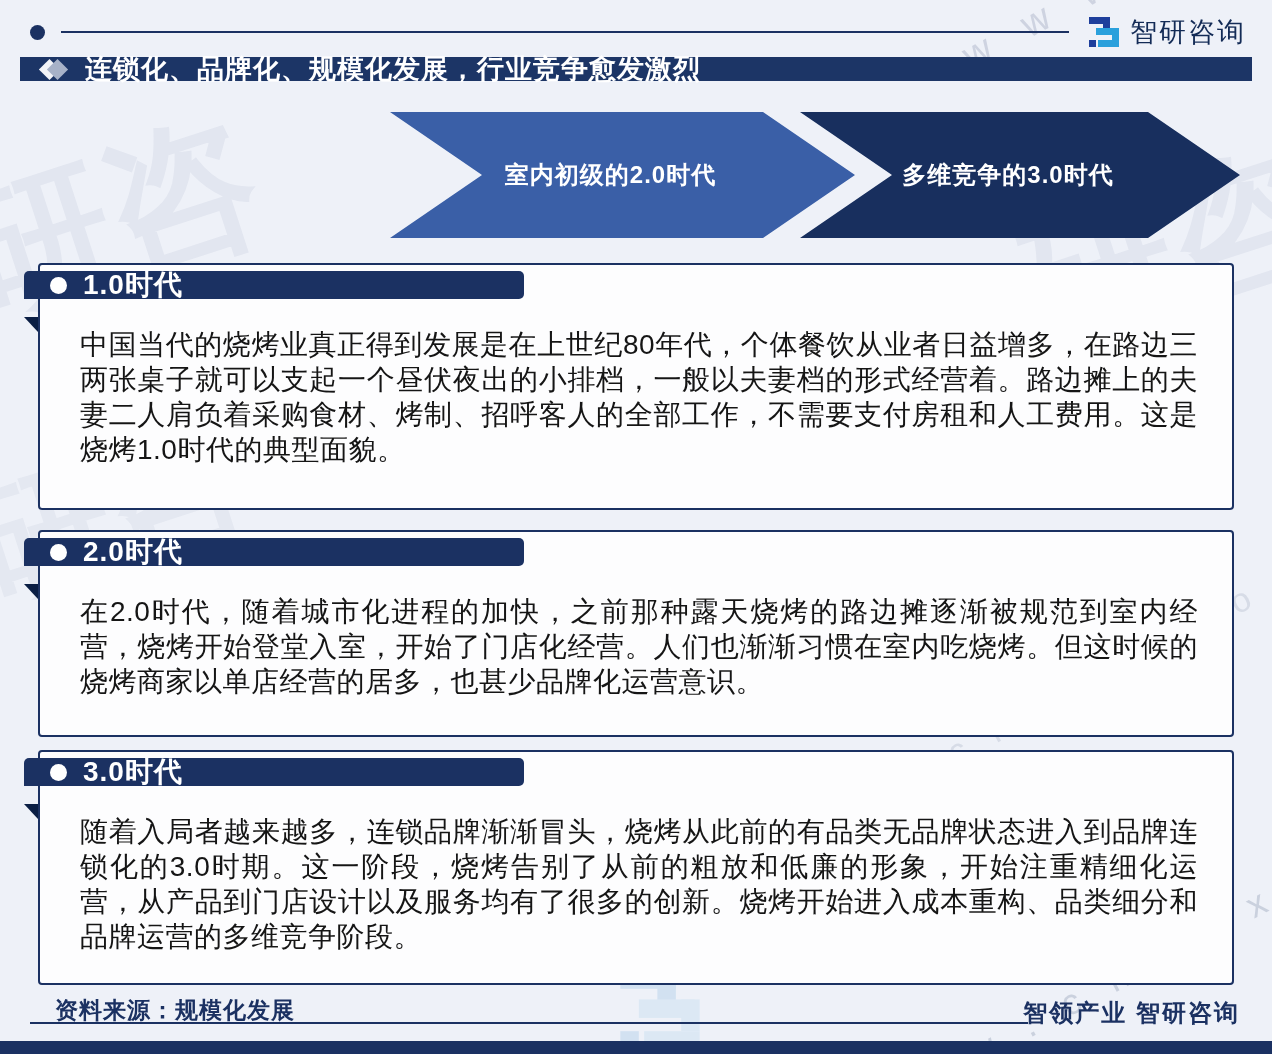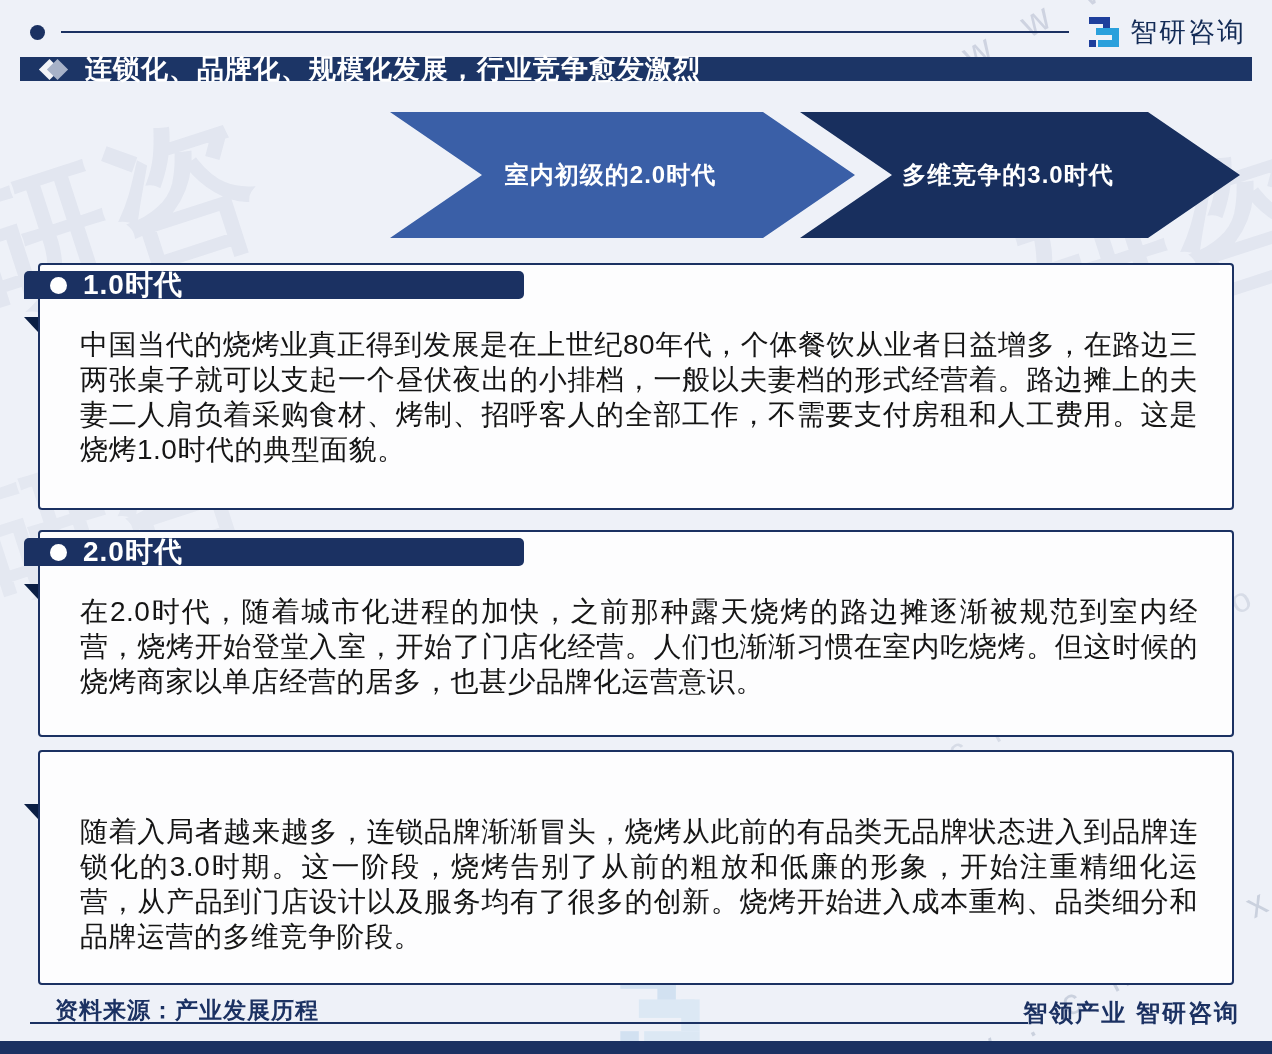--- a/index.html
+++ b/index.html
@@ -138,20 +138,24 @@
 <section class="era-box b2">
   <div class="era-tab">
     <span class="dot"></span>
     <span class="era-heading">2.0时代</span>
   </div>
   <div class="era-fold"></div>
   <p>在2.0时代，随着城市化进程的加快，之前那种露天烧烤的路边摊逐渐被规范到室内经营，烧烤开始登堂入室，开始了门店化经营。人们也渐渐习惯在室内吃烧烤。但这时候的烧烤商家以单店经营的居多，也甚少品牌化运营意识。</p>
 </section>
 
 <section class="era-box b3">
+  <div class="era-tab">
+    <span class="dot"></span>
+    <span class="era-heading">3.0时代</span>
+  </div>
   <div class="era-fold"></div>
   <p>随着入局者越来越多，连锁品牌渐渐冒头，烧烤从此前的有品类无品牌状态进入到品牌连锁化的3.0时期。这一阶段，烧烤告别了从前的粗放和低廉的形象，开始注重精细化运营，从产品到门店设计以及服务均有了很多的创新。烧烤开始进入成本重构、品类细分和品牌运营的多维竞争阶段。</p>
 </section>
 
-<span class="source-note">资料来源：产业发展历程</span>
+<span class="source-note">资料来源：规模化发展</span>
 <div class="footer-line"></div>
 <span class="brand-slogan">智领产业  智研咨询</span>
 <div class="bottom-bar"></div>
 
 </body></html>

